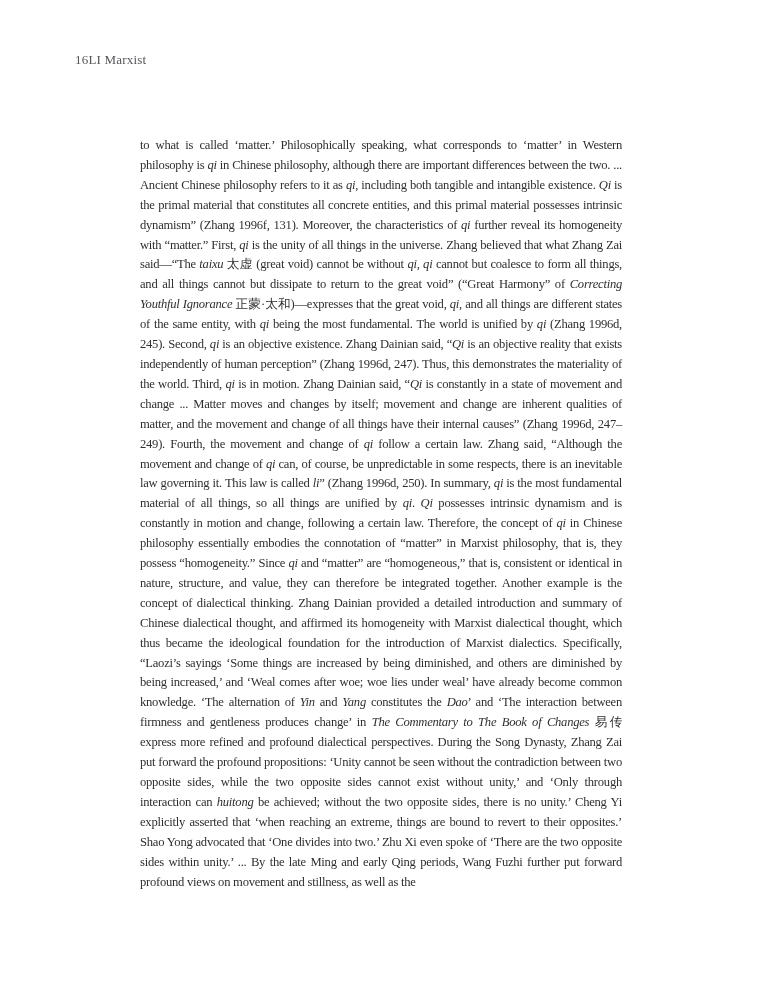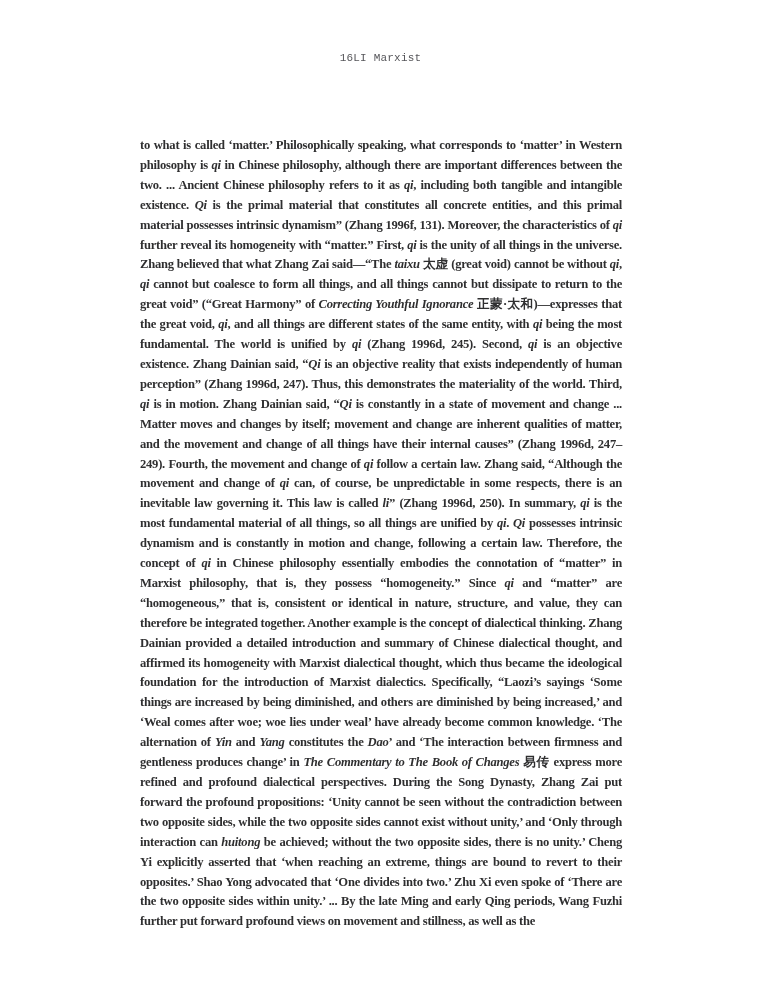--- a/index.html
+++ b/index.html
@@ -15,33 +15,32 @@
     position: absolute;
     inset: 0;
     background: #ffffff;
   }
   .page-header {
     position: absolute;
     top: 52px;
     left: 75px;
     right: 75px;
     display: flex;
-    justify-content: center;
+    justify-content: flex-start;
     align-items: baseline;
-    font-family: Liberation Mono, monospace;
-    font-size: 11px;
+    font-family: Liberation Serif, serif;
+    font-size: 13px;
     color: #56565a;
     letter-spacing: 0.2px;
   }
   .page-body {
     position: absolute;
     top: 136px;
     left: 140px;
     width: 482px;
-    font-weight: bold;
   }
   .body-paragraph {
     font-family: "Liberation Serif", serif;
     font-size: 12.6px;
     line-height: 19.9px;
     letter-spacing: -0.25px;
     color: #2f2f30;
     text-align: justify;
   }
   .body-paragraph i {

